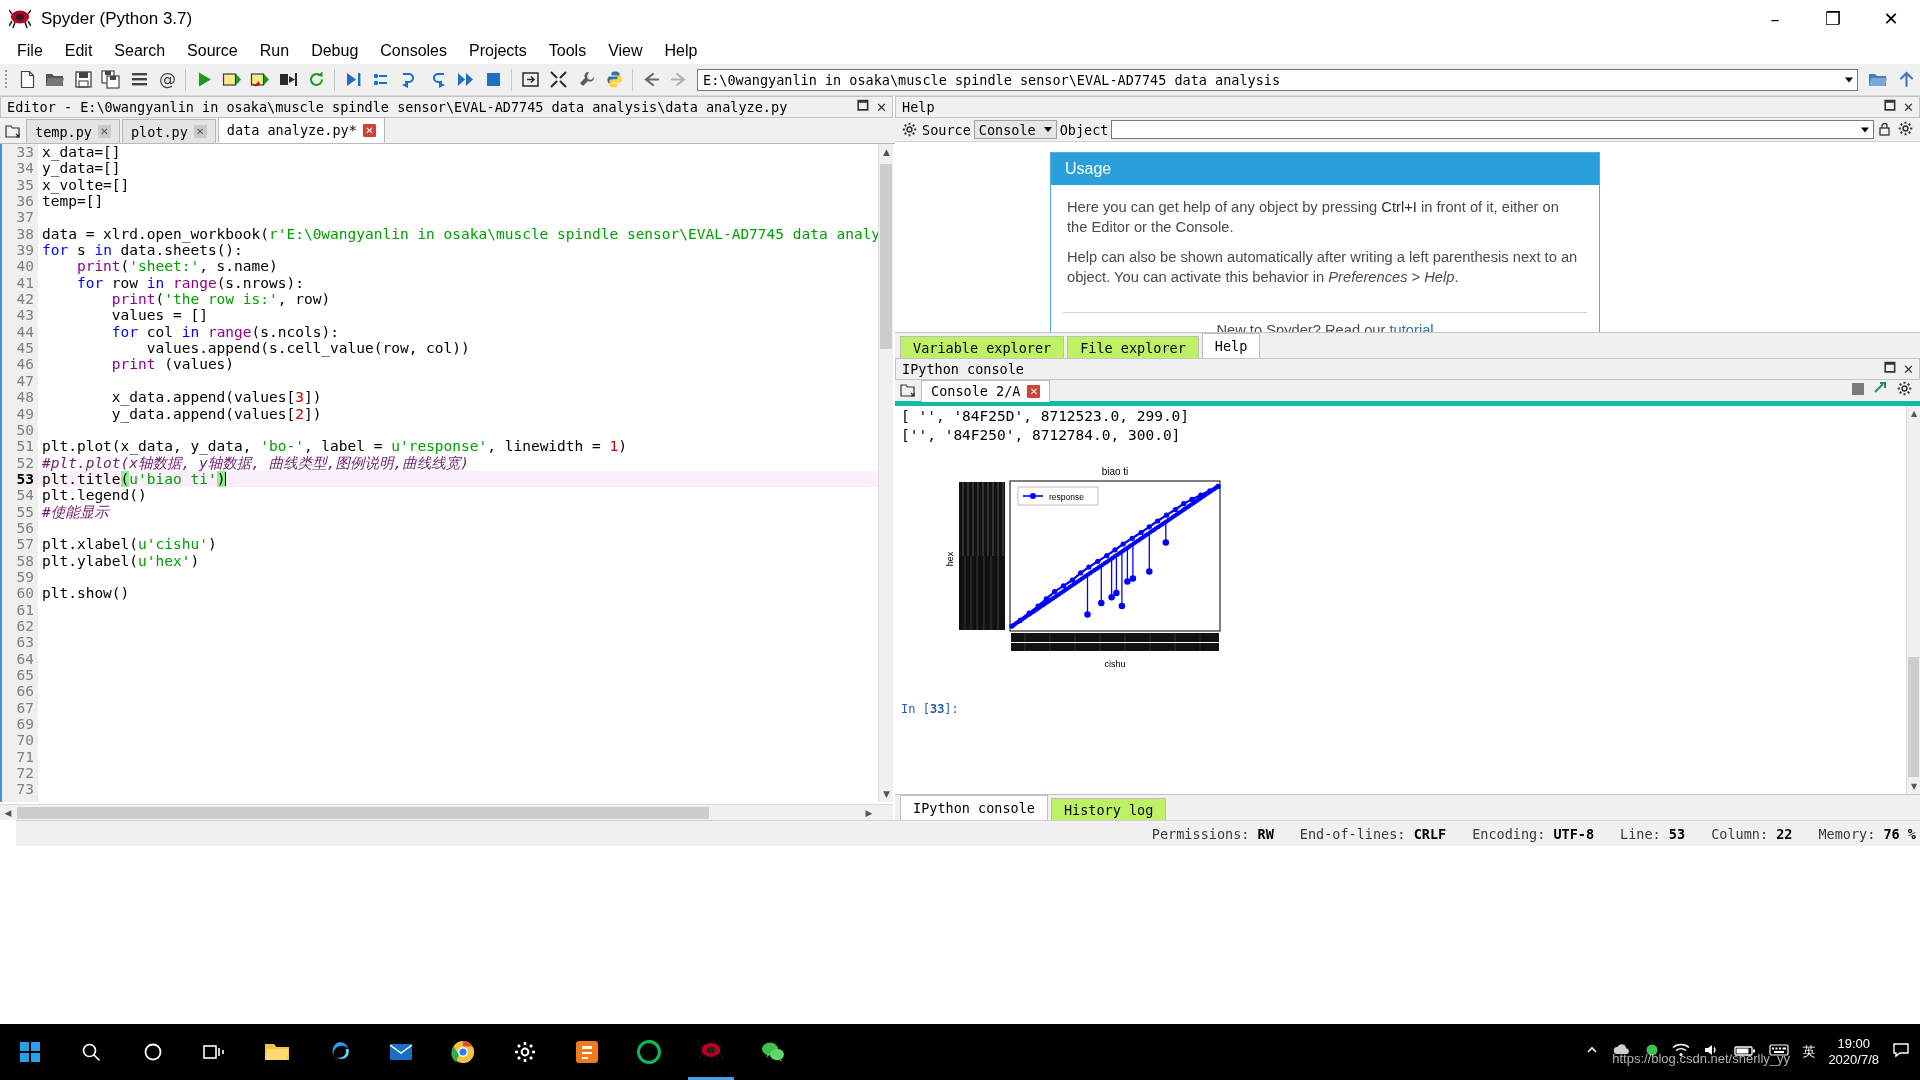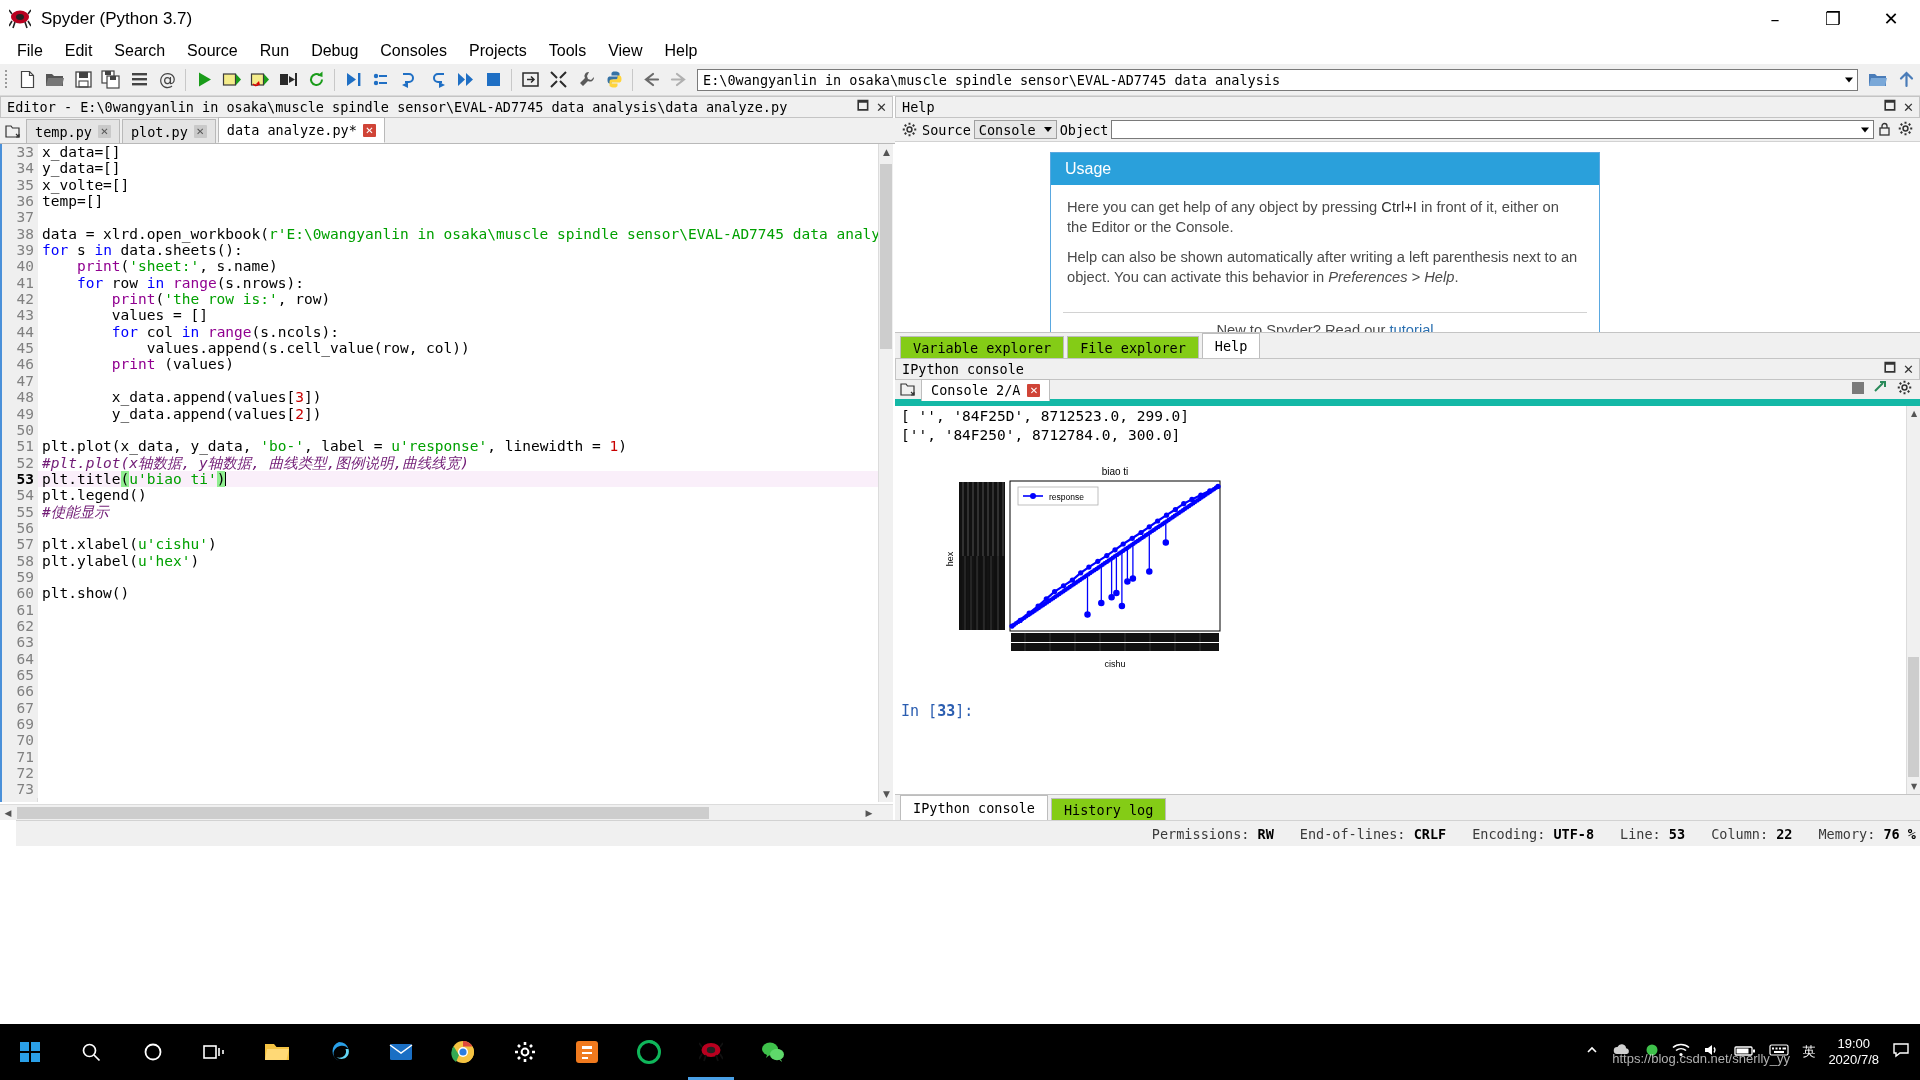--- a/index.html
+++ b/index.html
@@ -193,44 +193,44 @@
   .usage-foot a { color: #2a6fb0; text-decoration: underline; }
 
   .help-tabs {
     position: absolute; left: 0; bottom: 0; width: 1025px; height: 26px;
     background: #f0f0f0; display: flex; align-items: flex-end; padding-left: 5px;
     border-top: 1px solid #c4c4c4;
   }
   .htab {
     height: 22px; padding: 0 12px; display: flex; align-items: center;
     font-family: "DejaVu Sans Mono", monospace; font-size: 13.5px;
-    background: #84cc16; border: 1px solid #bdbdbd; border-bottom: none; margin-right: 3px;
+    background: #bef264; border: 1px solid #bdbdbd; border-bottom: none; margin-right: 3px;
   }
   .htab.active { background: #fff; height: 25px; }
 
   
   #console-pane { position: absolute; left: 895px; top: 358px; width: 1025px; height: 462px; background: #fff; }
   .con-tabbar {
     position: absolute; left: 0; top: 22px; width: 1025px; height: 26px;
-    background: #f0f0f0; display: flex; align-items: center; border-bottom: 7px solid #14b8a6;
+    background: #f0f0f0; display: flex; align-items: center; border-bottom: 5px solid #14b8a6;
   }
   .con-tab {
     height: 22px; display: flex; align-items: center; padding: 0 9px; gap: 7px;
     font-family: "DejaVu Sans Mono", monospace; font-size: 13.5px; background: #fff;
     border: 1px solid #bdbdbd; border-bottom: none;
   }
   .con-tools { margin-left: auto; display: flex; align-items: center; gap: 8px; padding-right: 8px; }
   .con-body {
     position: absolute; left: 0; top: 48px; width: 1025px; height: 388px; background: #fff; overflow: hidden;
   }
   .con-text {
     font-family: "DejaVu Sans Mono", monospace; font-size: 14.5px; line-height: 17px; color: #000;
     padding: 2px 0 0 6px; white-space: pre;
   }
-  .con-in { color: #2a5db0; font-family: "DejaVu Sans Mono", monospace; font-size: 15px; }
+  .con-in { color: #2a5db0; font-family: "DejaVu Sans Mono", monospace; font-size: 12px; }
   .con-in b { font-weight: bold; }
 
   .con-vscroll {
     position: absolute; right: 0; top: 48px; width: 14px; height: 388px; background: #f0f0f0;
     border-left: 1px solid #dcdcdc;
   }
   .con-vscroll .thumb { position:absolute; left:1px; bottom:17px; width:11px; height:120px; background:#cdcdcd; }
   .con-vscroll .up,.con-vscroll .dn { position:absolute; left:0; width:14px; height:15px; display:flex;
     align-items:center; justify-content:center; font-size:8px; color:#555; font-family:"DejaVu Sans",sans-serif; }
   .con-vscroll .up{top:0;} .con-vscroll .dn{bottom:0;}

